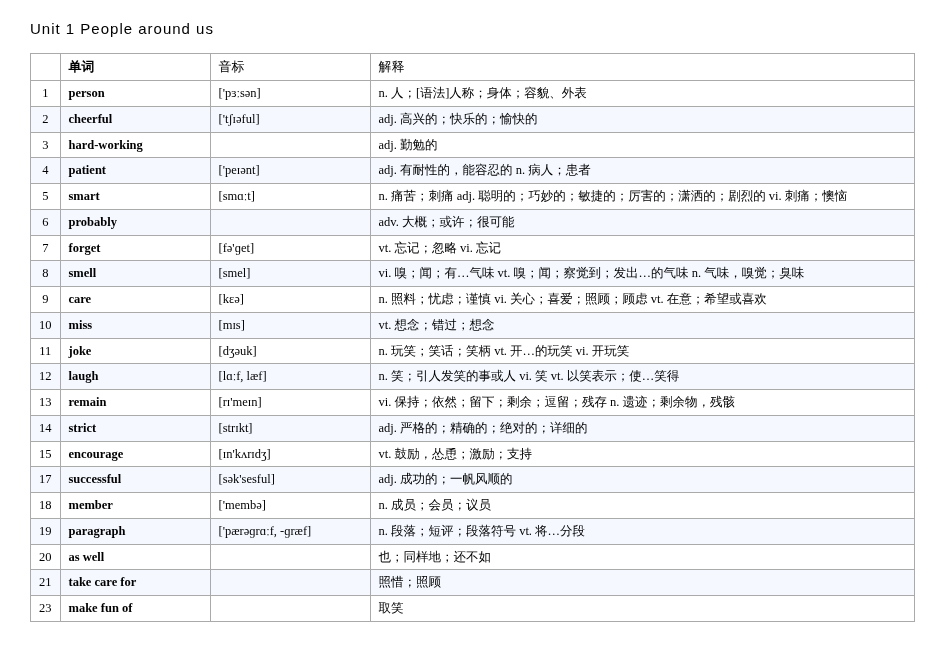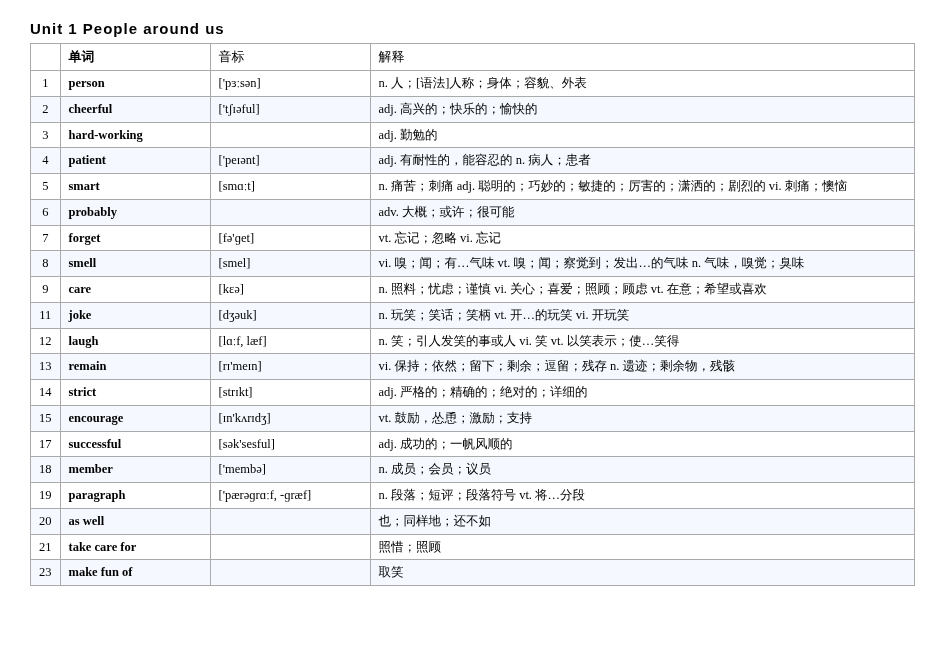--- a/index.html
+++ b/index.html
@@ -5,22 +5,22 @@
     * { margin: 0; padding: 0; box-sizing: border-box; }
     body {
       background: #fff;
       font-family: "SimSun", "宋体", serif;
       font-size: 13px;
       color: #000;
       padding: 20px 30px;
     }
     .page-title {
       font-size: 15px;
-      font-weight: bold;
-      margin-bottom: 6px;
+      font-weight: normal;
+      margin-bottom: 16px;
       font-family: "Arial", sans-serif;
       letter-spacing: 1px;
     }
     table {
       border-collapse: collapse;
       width: 100%;
     }
     thead tr {
       background: #dce6f1;
     }
@@ -109,20 +109,26 @@
         <td class="phonetic-col">[smel]</td>
         <td class="meaning-col">vi. 嗅；闻；有…气味 vt. 嗅；闻；察觉到；发出…的气味 n. 气味，嗅觉；臭味</td>
       </tr>
       <tr>
         <td class="num-col">9</td>
         <td class="word-col">care</td>
         <td class="phonetic-col">[kɛə]</td>
         <td class="meaning-col">n. 照料；忧虑；谨慎 vi. 关心；喜爱；照顾；顾虑 vt. 在意；希望或喜欢</td>
       </tr>
       <tr>
+        <td class="num-col">10</td>
+        <td class="word-col">miss</td>
+        <td class="phonetic-col">[mɪs]</td>
+        <td class="meaning-col">vt. 想念；错过；想念</td>
+      </tr>
+      <tr>
         <td class="num-col">11</td>
         <td class="word-col">joke</td>
         <td class="phonetic-col">[dʒəuk]</td>
         <td class="meaning-col">n. 玩笑；笑话；笑柄 vt. 开…的玩笑 vi. 开玩笑</td>
       </tr>
       <tr>
         <td class="num-col">12</td>
         <td class="word-col">laugh</td>
         <td class="phonetic-col">[lɑːf, læf]</td>
         <td class="meaning-col">n. 笑；引人发笑的事或人 vi. 笑 vt. 以笑表示；使…笑得</td>

